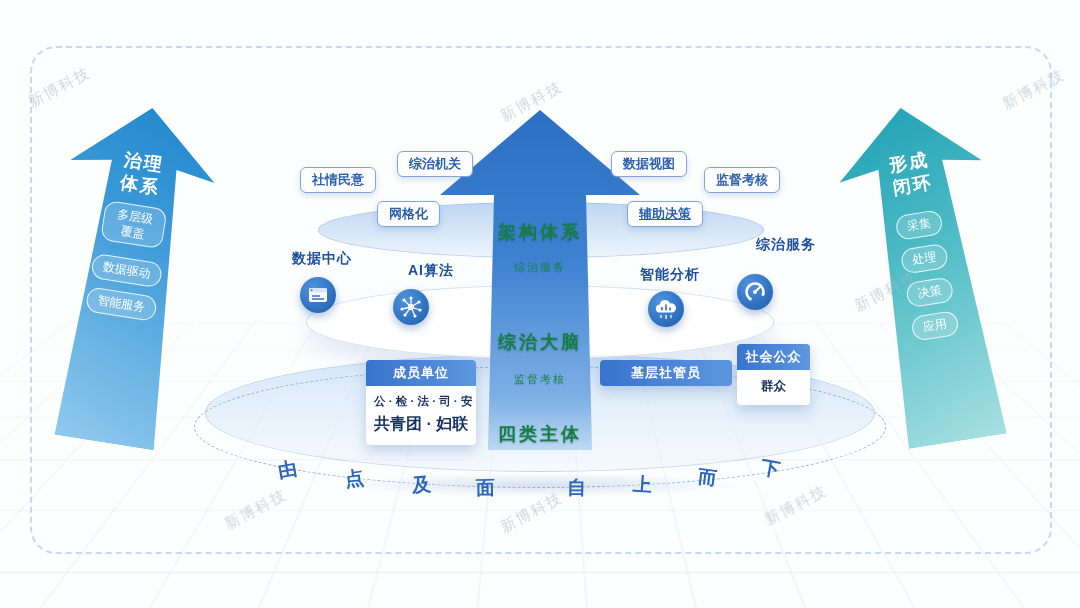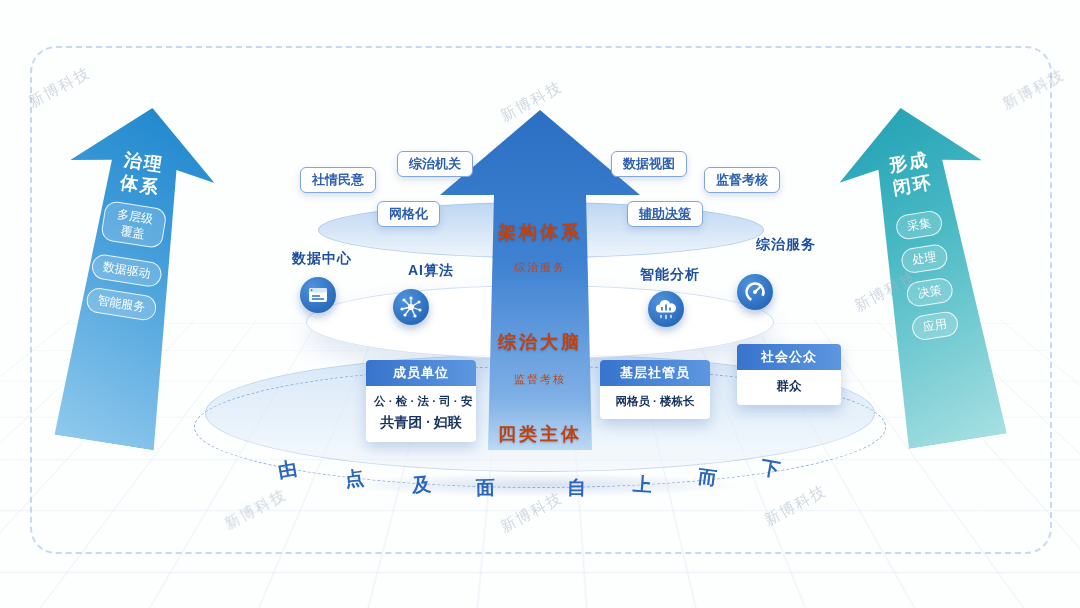--- a/index.html
+++ b/index.html
@@ -50,21 +50,21 @@
 
   .side-pill { position:absolute; left:50%; transform:translateX(-50%); color:#fff; font-size:12px;
       background:rgba(255,255,255,.18); border:1px solid rgba(255,255,255,.85); border-radius:14px;
       padding:3px 10px; text-align:center; white-space:nowrap; z-index:2; }
   .side-pill.multiline { white-space:normal; width:5.2em; word-break:break-all; border-radius:12px; line-height:1.35; }
 
   .arrow-center { left:440px; top:110px; width:200px; height:340px; z-index:5; }
   .arrow-center .arrow-shape {
       clip-path:polygon(50% 0%, 100% 25%, 73% 25%, 76% 100%, 24% 100%, 27% 25%, 0% 25%);
       background:linear-gradient(180deg,#2a6fc2 0%,#3f82d2 45%,#7fb0e6 85%, rgba(185,214,242,.92) 100%); }
-  .ca-text { position:absolute; left:0; right:0; text-align:center; color:#c2410c; z-index:2; }
+  .ca-text { position:absolute; left:0; right:0; text-align:center; color:#15803d; z-index:2; }
   .ca-big { font-weight:bold; font-size:18px; letter-spacing:3px; text-shadow:0 1px 2px rgba(20,60,120,.35); }
   .ca-small { font-size:11px; letter-spacing:2px; opacity:.95; }
 
   
   .pill { position:absolute; background:#fff; border:1px solid #7fa6dd; border-radius:6px;
       color:#2c5fae; font-size:13px; font-weight:bold; padding:3px 11px; white-space:nowrap;
       box-shadow:0 3px 7px rgba(80,120,190,.22); z-index:6; }
 
   
   .svc-label { position:absolute; color:#1d4f9e; font-size:14px; font-weight:bold;
@@ -196,32 +196,29 @@
       <path d="M18 18 L23.5 12.5" stroke="#ffffff" stroke-width="2.2" stroke-linecap="round"></path>
       <circle cx="18" cy="18" r="2" fill="#ffffff"></circle>
     </svg>
   </div>
 
 
   <div class="card" style="left:366px; top:360px; width:110px;">
     <div class="card-header">成员单位</div>
     <div class="card-body">
       <div class="card-line" style="font-size:11.5px;">公 · 检 · 法 · 司 · 安</div>
-      <div class="card-line" style="font-size:14px;font-family:Liberation Serif, serif;">共青团 · 妇联</div>
-    </div>
-  </div>
-
-  <div class="card" style="left:600px; top:360px; width:110px;">
+      <div class="card-line" style="font-size:16px;">共青团 · 妇联</div>
+    </div>
+  </div>
+
+  <div class="card" style="left:600px; top:360px; width:132px;">
     <div class="card-header">基层社管员</div>
-    <div class="card-body">
-      <div class="card-line" style="font-size:11.5px;">网格员 · 楼栋长</div>
-    </div>
-  </div>
-
-  <div class="card" style="left:737px; top:344px; width:104px;">
+  </div>
+
+  <div class="card" style="left:737px; top:344px; width:73px;">
     <div class="card-header">社会公众</div>
     <div class="card-body">
       <div class="card-line">群众</div>
     </div>
   </div>
 
   <div class="slogan-char" style="left:278px; top:457px; transform:rotate(-10deg);">由</div>
   <div class="slogan-char" style="left:345px; top:466px; transform:rotate(-7deg);">点</div>
   <div class="slogan-char" style="left:412px; top:472px; transform:rotate(-4deg);">及</div>
   <div class="slogan-char" style="left:476px; top:475px; transform:rotate(-1deg);">面</div>

